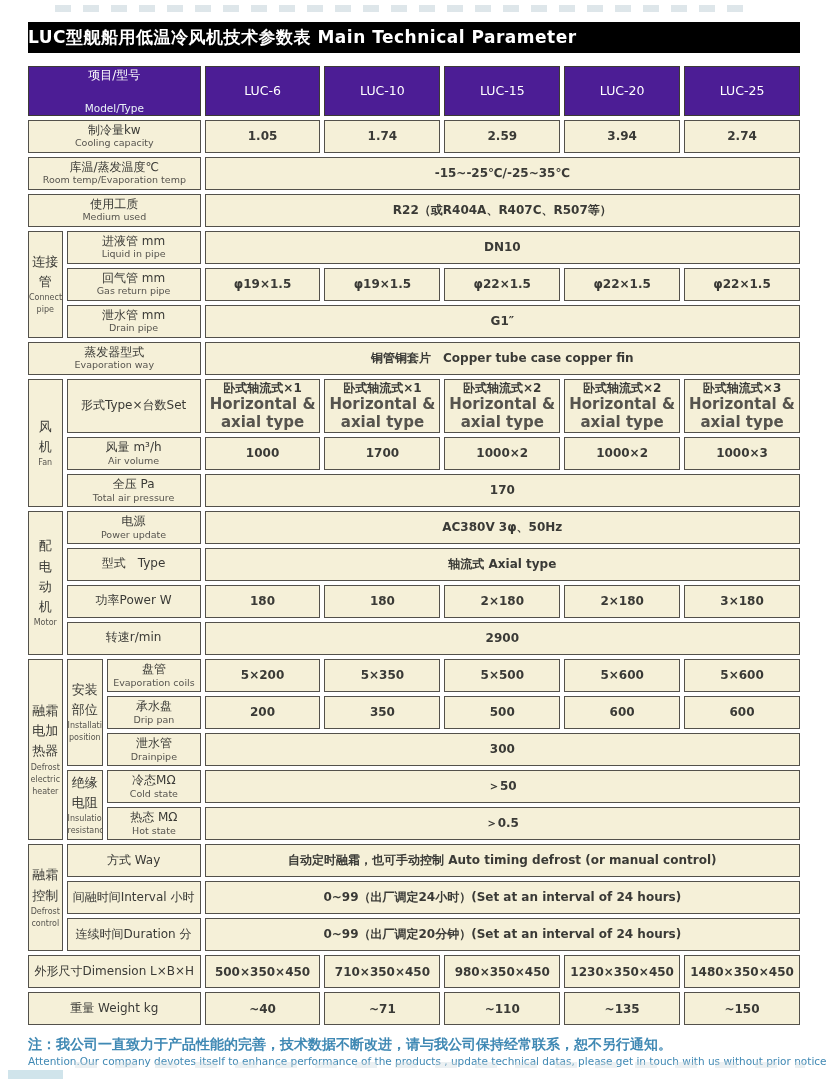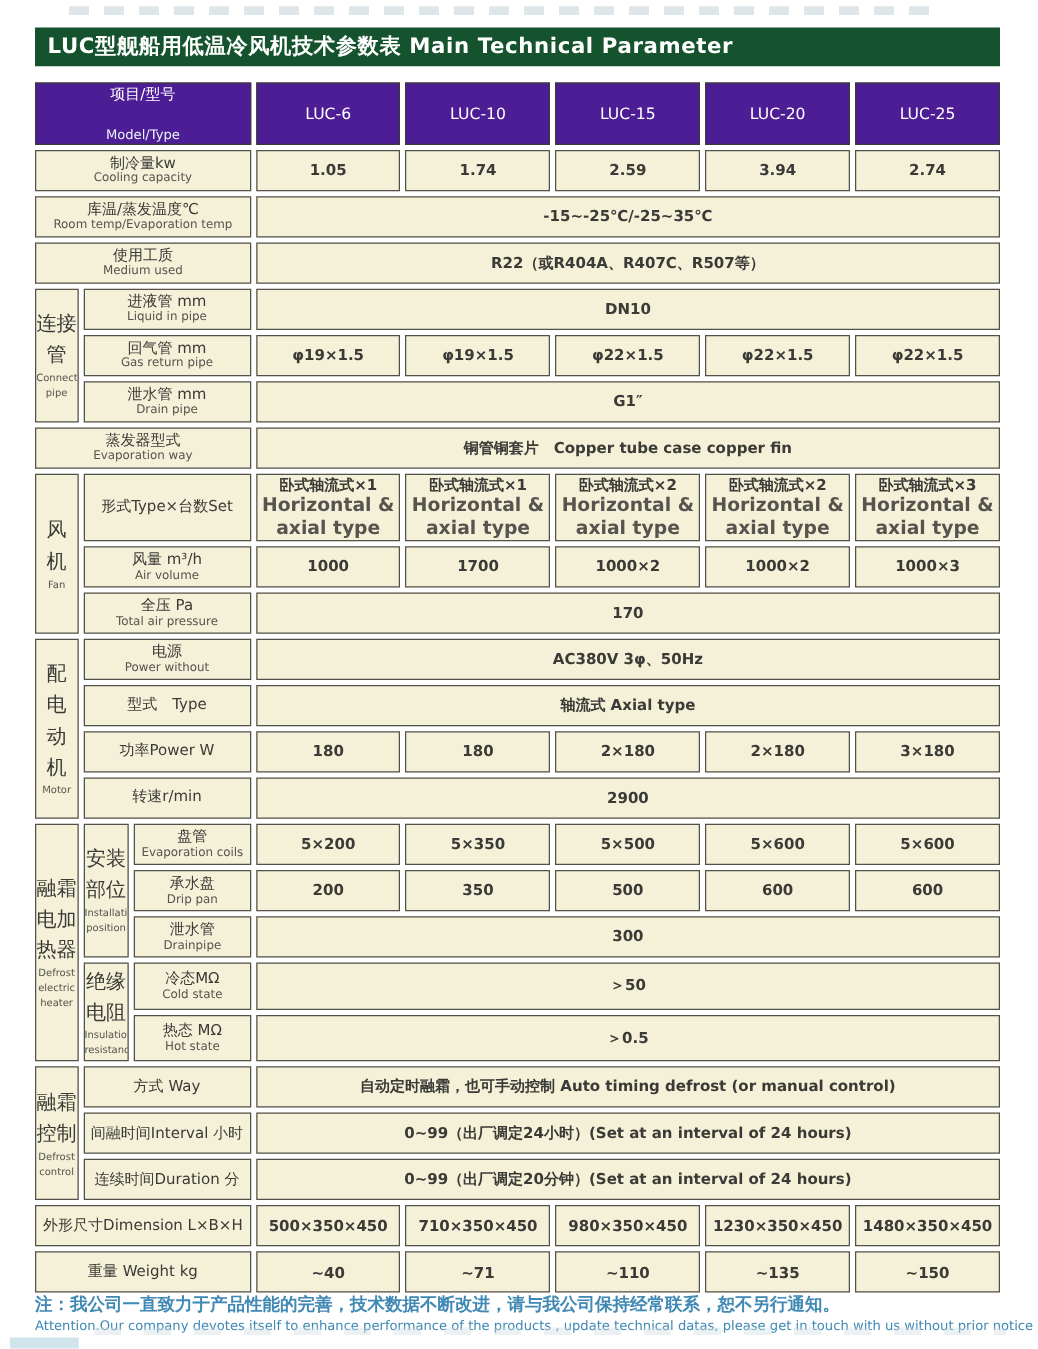--- a/index.html
+++ b/index.html
@@ -20,23 +20,23 @@
     position:absolute; left:75px; top:1062px; width:730px; height:6px;
     background:repeating-linear-gradient(90deg,#cfdbe0 0 22px, transparent 22px 40px);
     opacity:.4;
   }
   .artifact-chip {
     position:absolute; left:8px; top:1070px; width:55px; height:9px;
     background:#bcd8e2; opacity:.7;
   }
   .titlebar {
     position:absolute; left:28px; top:22px; width:772px; height:31px;
-    background:#14532d; color:#ffffff;
+    background:#000000; color:#ffffff;
     font-size:17px; font-weight:bold; line-height:31px;
-    padding-left:10px; letter-spacing:.5px;
+    letter-spacing:.5px;
     white-space:nowrap;
   }
   table.spec {
     position:absolute; left:24px; top:62px; width:780px;
     border-collapse:separate; border-spacing:4px; table-layout:fixed;
   }
   td {
     border:1px solid #53514b;
     background:#f5f0d8;
     text-align:center; vertical-align:middle;
@@ -47,21 +47,21 @@
   td.hdr {
     background:#4c1d95; color:#ffffff;
     border-color:#3d3b37;
     height:46px; font-size:12.5px;
   }
   td.hdr .zh { color:#fff; }
   td.hdr .en { color:#eaf2f7; font-size:10.5px;margin-top:18px; }
   .zh { display:block; font-size:12px; line-height:1.3; }
   .en { display:block; font-size:9.5px; line-height:1.15; color:#56544e; }
   td.group { padding:2px 0; }
-  td.group .zh { white-space:pre-line; font-size:16px; line-height:1.55; }
+  td.group .zh { white-space:pre-line; font-size:13px; line-height:1.55; }
   td.group .en { white-space:pre-line; font-size:8px; line-height:1.5; }
   td.val { font-size:12px;font-weight:bold; }
   td.val .en { font-size:15px; }
   .note {
     position:absolute; left:28px; top:1035px; width:800px;
     color:#4089b4;
   }
   .note .note-zh { display:block; font-size:14px; font-weight:bold; line-height:1.35; white-space:nowrap; }
   .note .note-en { display:block; font-size:10.5px; line-height:1.5; white-space:nowrap; }
 </style>
@@ -221,21 +221,21 @@
   <tr>
     <td class="group" rowspan="4">
       <span class="zh">配
 电
 动
 机</span>
       <span class="en">Motor</span>
     </td>
     <td class="label" colspan="2">
       <span class="zh">电源</span>
-      <span class="en">Power without</span>
+      <span class="en">Power update</span>
     </td>
     <td class="val" colspan="5">AC380V 3φ、50Hz</td>
   </tr>
 
   <tr>
     <td class="label" colspan="2">
       <span class="zh">型式　Type</span>
     </td>
     <td class="val" colspan="5">轴流式 Axial type</td>
   </tr>

